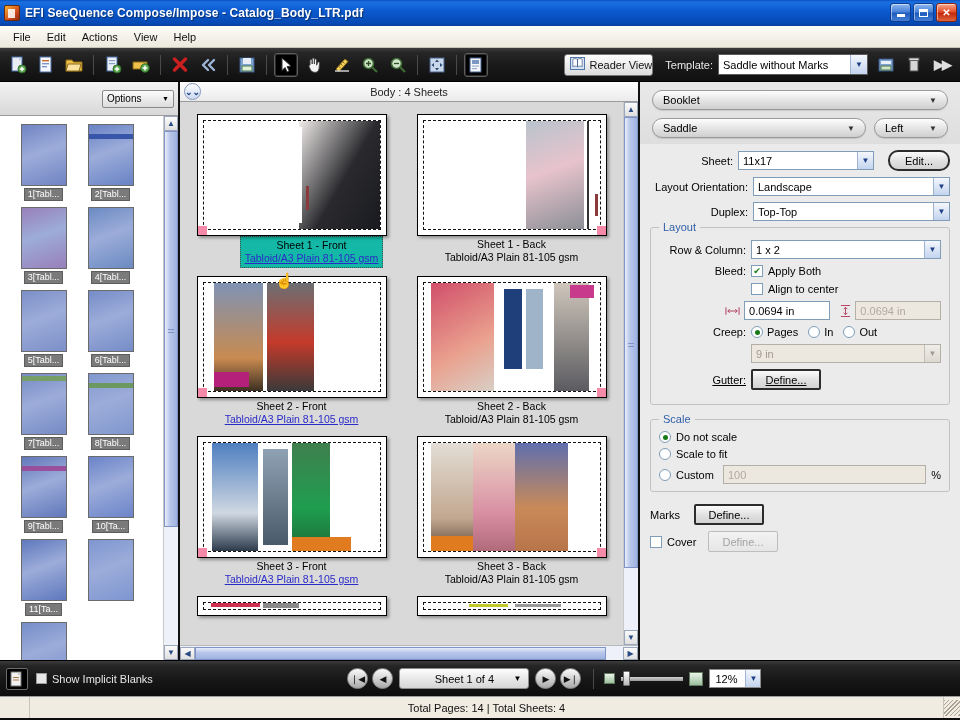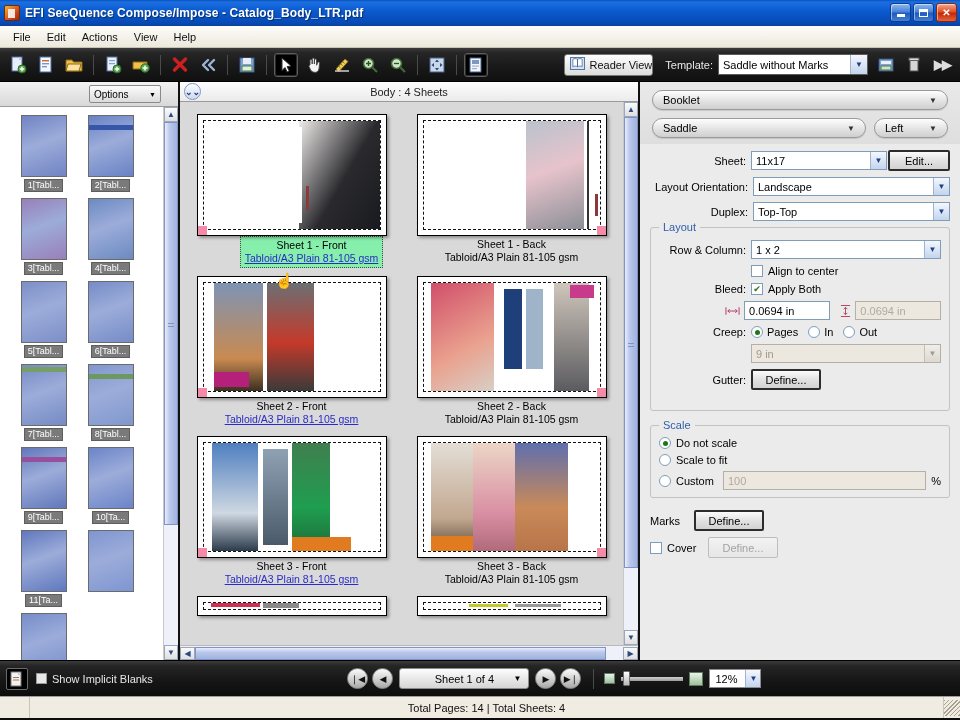--- a/index.html
+++ b/index.html
@@ -68,22 +68,22 @@
   }
   .tb-ico{ width:18px;height:18px;display:block; }
   .chevrons{ color:#ddd;font-size:13px;font-weight:bold;letter-spacing:-2px;padding:0 6px; }
 
   
   .main{ display:flex; height:578px; width:960px; background:#101010; }
 
   
   .leftpane{ width:180px; background:#efefef; display:flex;flex-direction:column; border-right:2px solid #111; }
   .leftbar{
-    height:25px;background:linear-gradient(180deg,#f3f3f3,#d8d8d8);
-    display:flex;align-items:center;justify-content:flex-end;padding-right:17px;border-bottom:1px solid #9b9b9b;
+    height:34px;background:linear-gradient(180deg,#f3f3f3,#d8d8d8);
+    display:flex;align-items:center;justify-content:flex-end;padding-right:4px;border-bottom:1px solid #9b9b9b;
   }
   .opt-btn{
     width:72px;height:18px;border:1px solid #8a8a8a;border-radius:2px;
     background:linear-gradient(180deg,#fcfcfc,#dcdcdc);
     display:flex;align-items:center;justify-content:space-between;padding:0 4px;font-size:10px;
   }
   .thumbs-wrap{ flex:1; display:flex; background:#fff; overflow:hidden; }
   .thumbs{ flex:1; padding:8px 6px 0 10px; display:flex;flex-wrap:wrap; align-content:flex-start; gap:0; }
   .thumb-cell{ width:67px; margin-bottom:6px; display:flex;flex-direction:column;align-items:center; }
   .thumb{ width:46px;height:62px;border:1px solid #6b6b6b; position:relative; overflow:hidden; background:#9fb0d8;}
@@ -123,21 +123,21 @@
   }
   .center-title{flex:1;text-align:center;font-size:11px;color:#222;}
   .sheets-area{flex:1;overflow:hidden;position:relative;display:flex;}
   .sheets-scroll{flex:1;padding:12px 14px 0 14px;}
   .sheet-row{ display:flex; justify-content:space-between; }
   .sheet-col{ width:195px; display:flex;flex-direction:column;align-items:center; }
   .caption{ text-align:center;font-size:10.5px;line-height:13px;padding:2px 4px;white-space:nowrap; }
   .caption .l1{color:#000;}
   .caption .l2{color:#000;}
   .caption.link .l2{ color:#2b2bc8; text-decoration:underline; }
-  .caption.sel{ background:#86efac; border:1px dotted #4a4a4a;margin-left:40px; }
+  .caption.sel{ background:#14b8a6; border:1px dotted #4a4a4a;margin-left:40px; }
   .sheet-prev{
     width:190px;height:122px;background:#fff;border:1px solid #000;
     box-shadow:2px 2px 3px rgba(0,0,0,.35); position:relative;padding:4px;
   }
   .sheet-inner{position:absolute;inset:5px;border:1px dashed #111;overflow:hidden;background:#fff;}
   .corner{position:absolute;width:9px;height:9px;background:#f58aa8;}
   .c-bl{left:0;bottom:0;} .c-br{right:0;bottom:0;}
   .hand-cursor{position:absolute;left:78px;top:-5px;font-size:15px;color:#333;}
   .hscroll{
     height:15px;background:#eef1f9;border-top:1px solid #b9b9b9;display:flex;align-items:center;
@@ -687,21 +687,21 @@
     </div>
 
     <div class="rp-body">
 
       <div class="frm-row">
         <div class="frm-lbl">Sheet:</div>
         <div class="combo" style="flex:0 0 136px;">
           <span>11x17</span>
           <span class="caret">▼</span>
         </div>
-        <div class="btn dark" style="margin-left:1px;min-width:62px;">Edit...</div>
+        <div class="btn dark" style="margin-left:14px;min-width:62px;border-radius:10px;">Edit...</div>
       </div>
 
       <div class="frm-row">
         <div class="frm-lbl">Layout Orientation:</div>
         <div class="combo">
           <span>Landscape</span>
           <span class="caret">▼</span>
         </div>
       </div>
 
@@ -718,32 +718,32 @@
 
         <div class="frm-row">
           <div class="frm-lbl" style="width:92px;">Row &amp; Column:</div>
           <div class="combo">
             <span>1 x 2</span>
             <span class="caret">▼</span>
           </div>
         </div>
 
         <div class="frm-row">
+          <div class="frm-lbl" style="width:92px;">Bleed:</div>
+          <div style="display:flex;align-items:center;gap:5px;">
+            <span class="chk">✔</span>
+            <span>Apply Both</span>
+          </div>
+        </div>
+
+        <div class="frm-row">
           <div class="frm-lbl" style="width:92px;"></div>
           <div style="display:flex;align-items:center;gap:5px;">
             <span class="chk"></span>
             <span>Align to center</span>
-          </div>
-        </div>
-
-        <div class="frm-row">
-          <div class="frm-lbl" style="width:92px;">Bleed:</div>
-          <div style="display:flex;align-items:center;gap:5px;">
-            <span class="chk">✔</span>
-            <span>Apply Both</span>
           </div>
         </div>
 
         <div class="frm-row">
           <div class="frm-lbl" style="width:72px;"></div>
           <span class="mini-ico">
             <svg width="15" height="12" viewBox="0 0 16 12">
                 <path d="M1 2v8M15 2v8" stroke="#b03a5b"></path>
                 <path d="M3 6h10M3 6l2-2M3 6l2 2M13 6l-2-2M13 6l-2 2" stroke="#b03a5b" fill="none"></path>
               </svg>
@@ -781,21 +781,21 @@
         </div>
 
         <div class="frm-row">
           <div class="frm-lbl" style="width:92px;"></div>
           <div class="combo dis">
             <span>9 in</span>
             <span class="caret">▼</span>
           </div>
         </div>
 
-        <div class="frm-row" style="margin-bottom:12px;">
+        <div class="frm-row" style="margin-bottom:6px;text-decoration:underline;">
           <div class="frm-lbl" style="width:92px;">Gutter:</div>
           <div class="btn dark" style="min-width:70px;">Define...</div>
         </div>
       </div>
 
       <div class="group" style="margin-top:14px;padding:11px 8px 7px 8px;">
         <div class="glegend">Scale</div>
 
         <div style="display:flex;align-items:center;gap:5px;margin-bottom:5px;">
           <span class="radio on">

